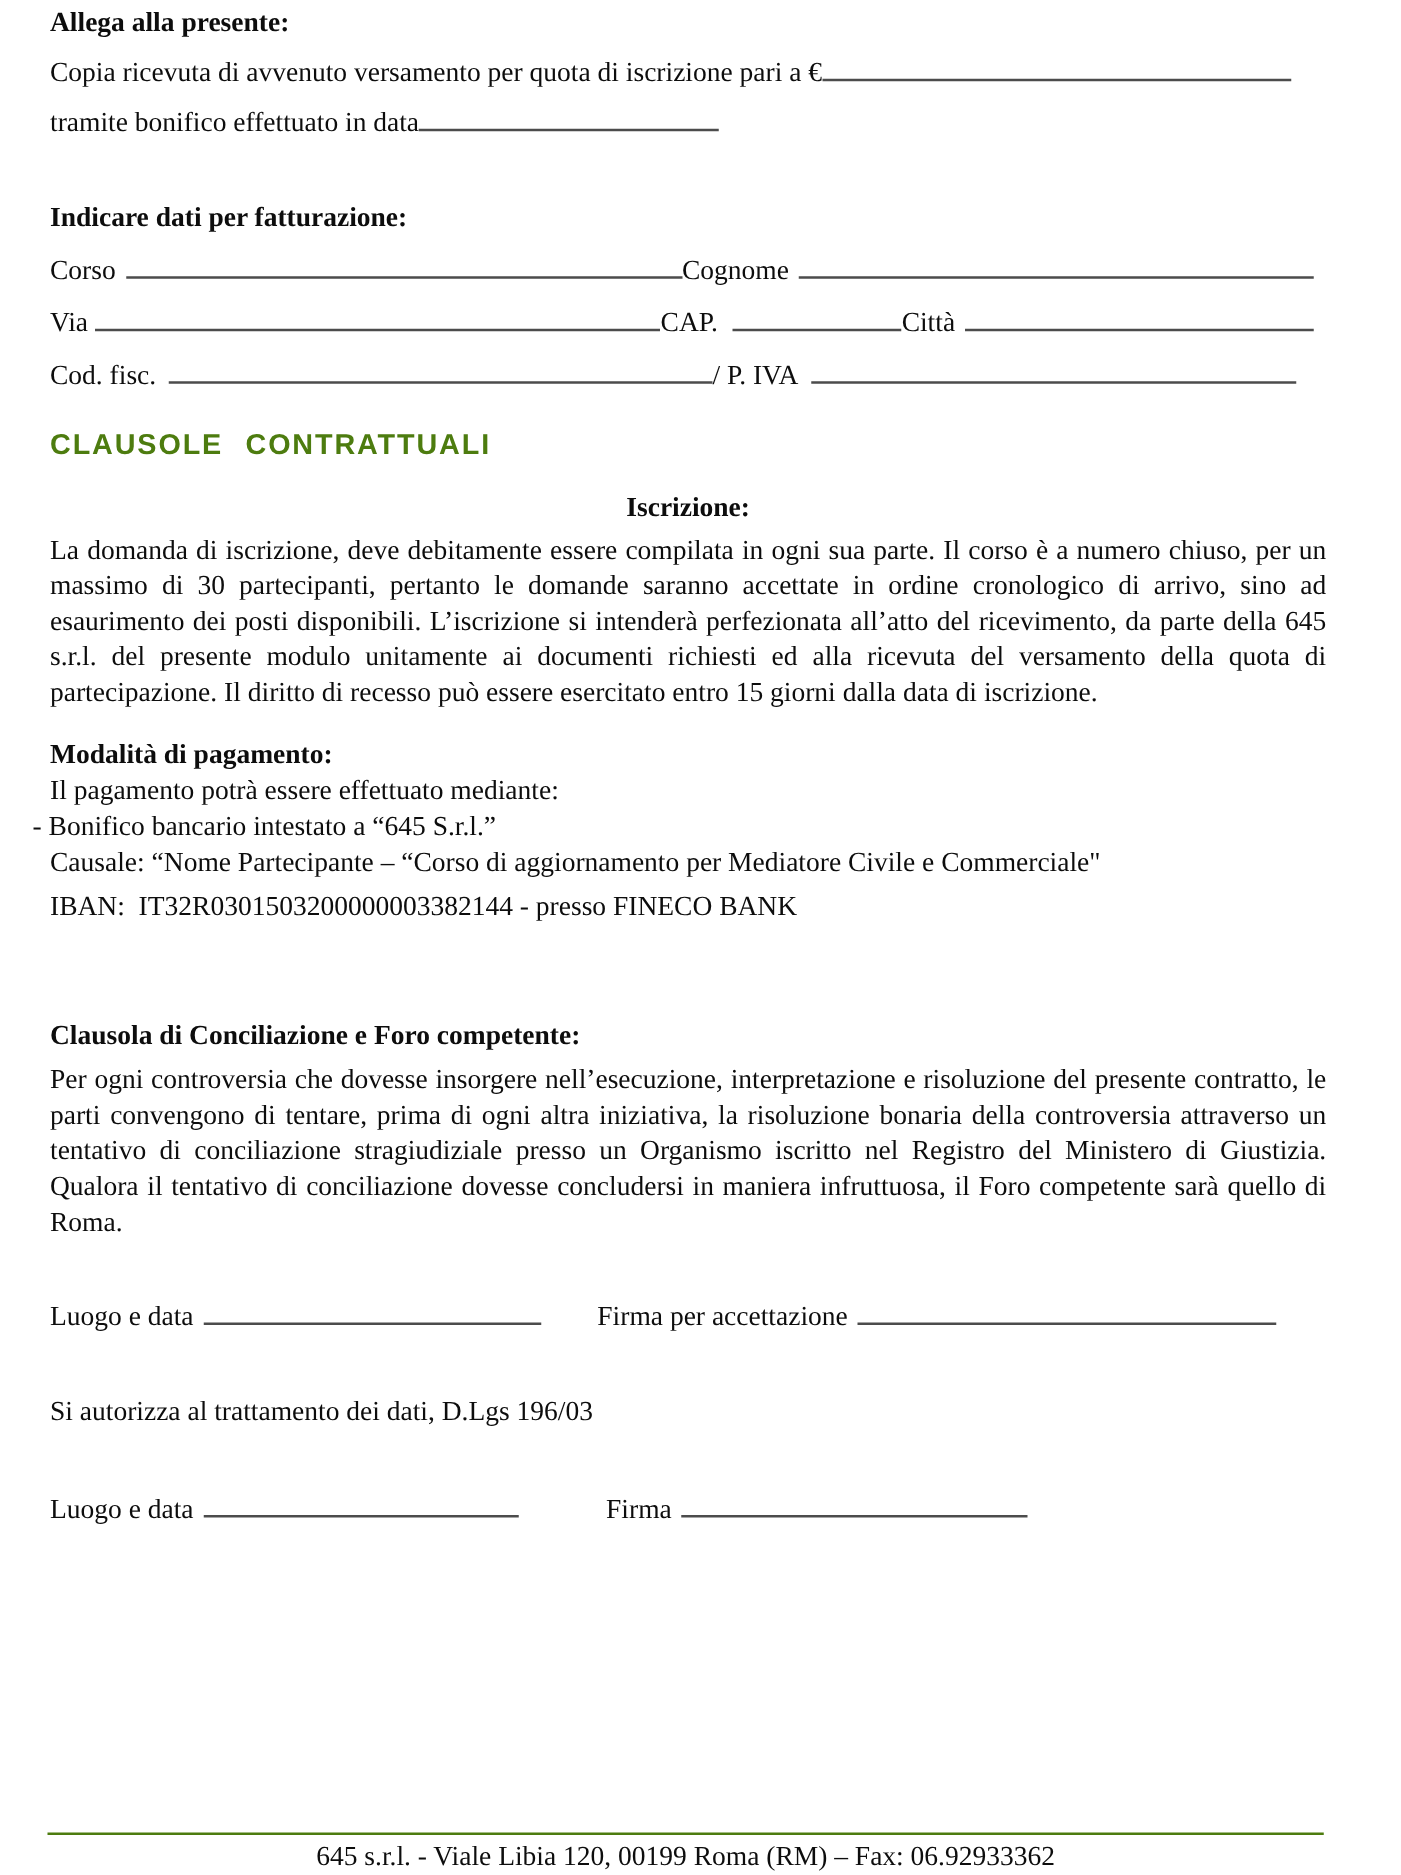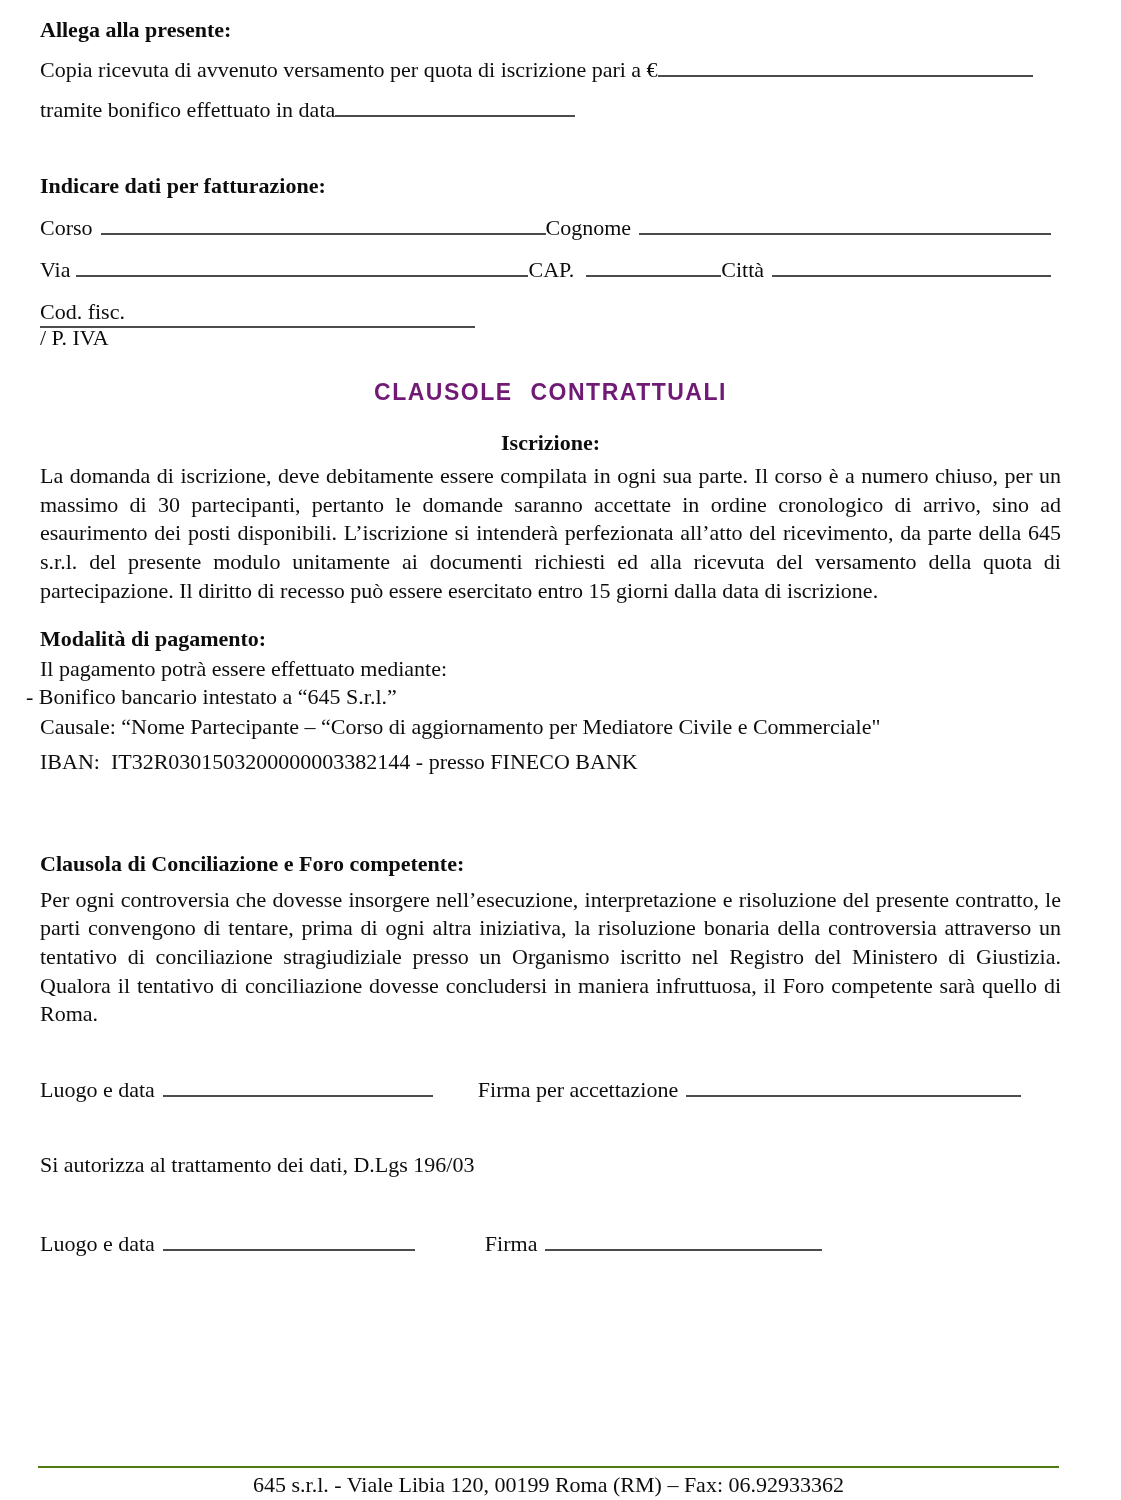--- a/index.html
+++ b/index.html
@@ -13,21 +13,21 @@
     position: relative;
     overflow: hidden;
     font-family: "Liberation Serif", "DejaVu Serif", serif;
     color: #0d0d0d;
     font-size: 22px;
     line-height: 1.3;
   }
   .page {
     position: absolute;
     inset: 0;
-    padding: 14px 60px 0 40px;
+    padding: 2px 60px 0 40px;
     box-sizing: border-box;
   }
   p, h3 { margin: 0; padding: 0; font-size: 22px; }
   h3 { font-weight: bold; }
 
   .row {
     display: flex;
     align-items: baseline;
   }
   .line {
@@ -58,44 +58,43 @@
   .mt-conc-h     { margin-top: 74px; }
   .mt-conc-body  { margin-top: 7px; }
   .mt-sig1       { margin-top: 47px; }
   .mt-privacy    { margin-top: 47px; }
   .mt-sig2       { margin-top: 50px; }
 
   .clauses-title {
     font-family: "Liberation Sans", "DejaVu Sans", sans-serif;
     font-size: 23px;
     font-weight: bold;
-    text-align: center;
     letter-spacing: 1.5px;
     word-spacing: 10px;
-    color: #701a75;
+    color: #4d7c0f;
   }
   .just { text-align: justify; }
 
   .pay-item { margin-left: -14px; }
   .prewrap { white-space: pre-wrap; }
 
   
   .w-bonifico-data { width: 240px; }
   .w-nome   { width: 445px; }
   .w-via    { width: 452px; }
   .w-cap    { width: 135px; }
   .w-codfisc{ width: 435px; }
   .w-luogo1 { width: 270px; }
   .w-luogo2 { width: 252px; }
   .w-firma2 { width: 277px; }
   .sp45 { width: 45px; flex: 0 0 45px; }
   .sp70 { width: 70px; flex: 0 0 70px; }
 
   .mr10 { margin-right: 10px; }
-  .mr24 { margin-right: 24px; flex-direction: column; }
+  .mr24 { margin-right: 24px; }
   .mr28 { margin-right: 28px; }
   .mr40 { margin-right: 40px; }
 
   .footer {
     position: absolute;
     left: 38px;
     right: 62px;
     top: 1466px;
     border-top: 2px solid #4d7c0f;
     text-align: center;

